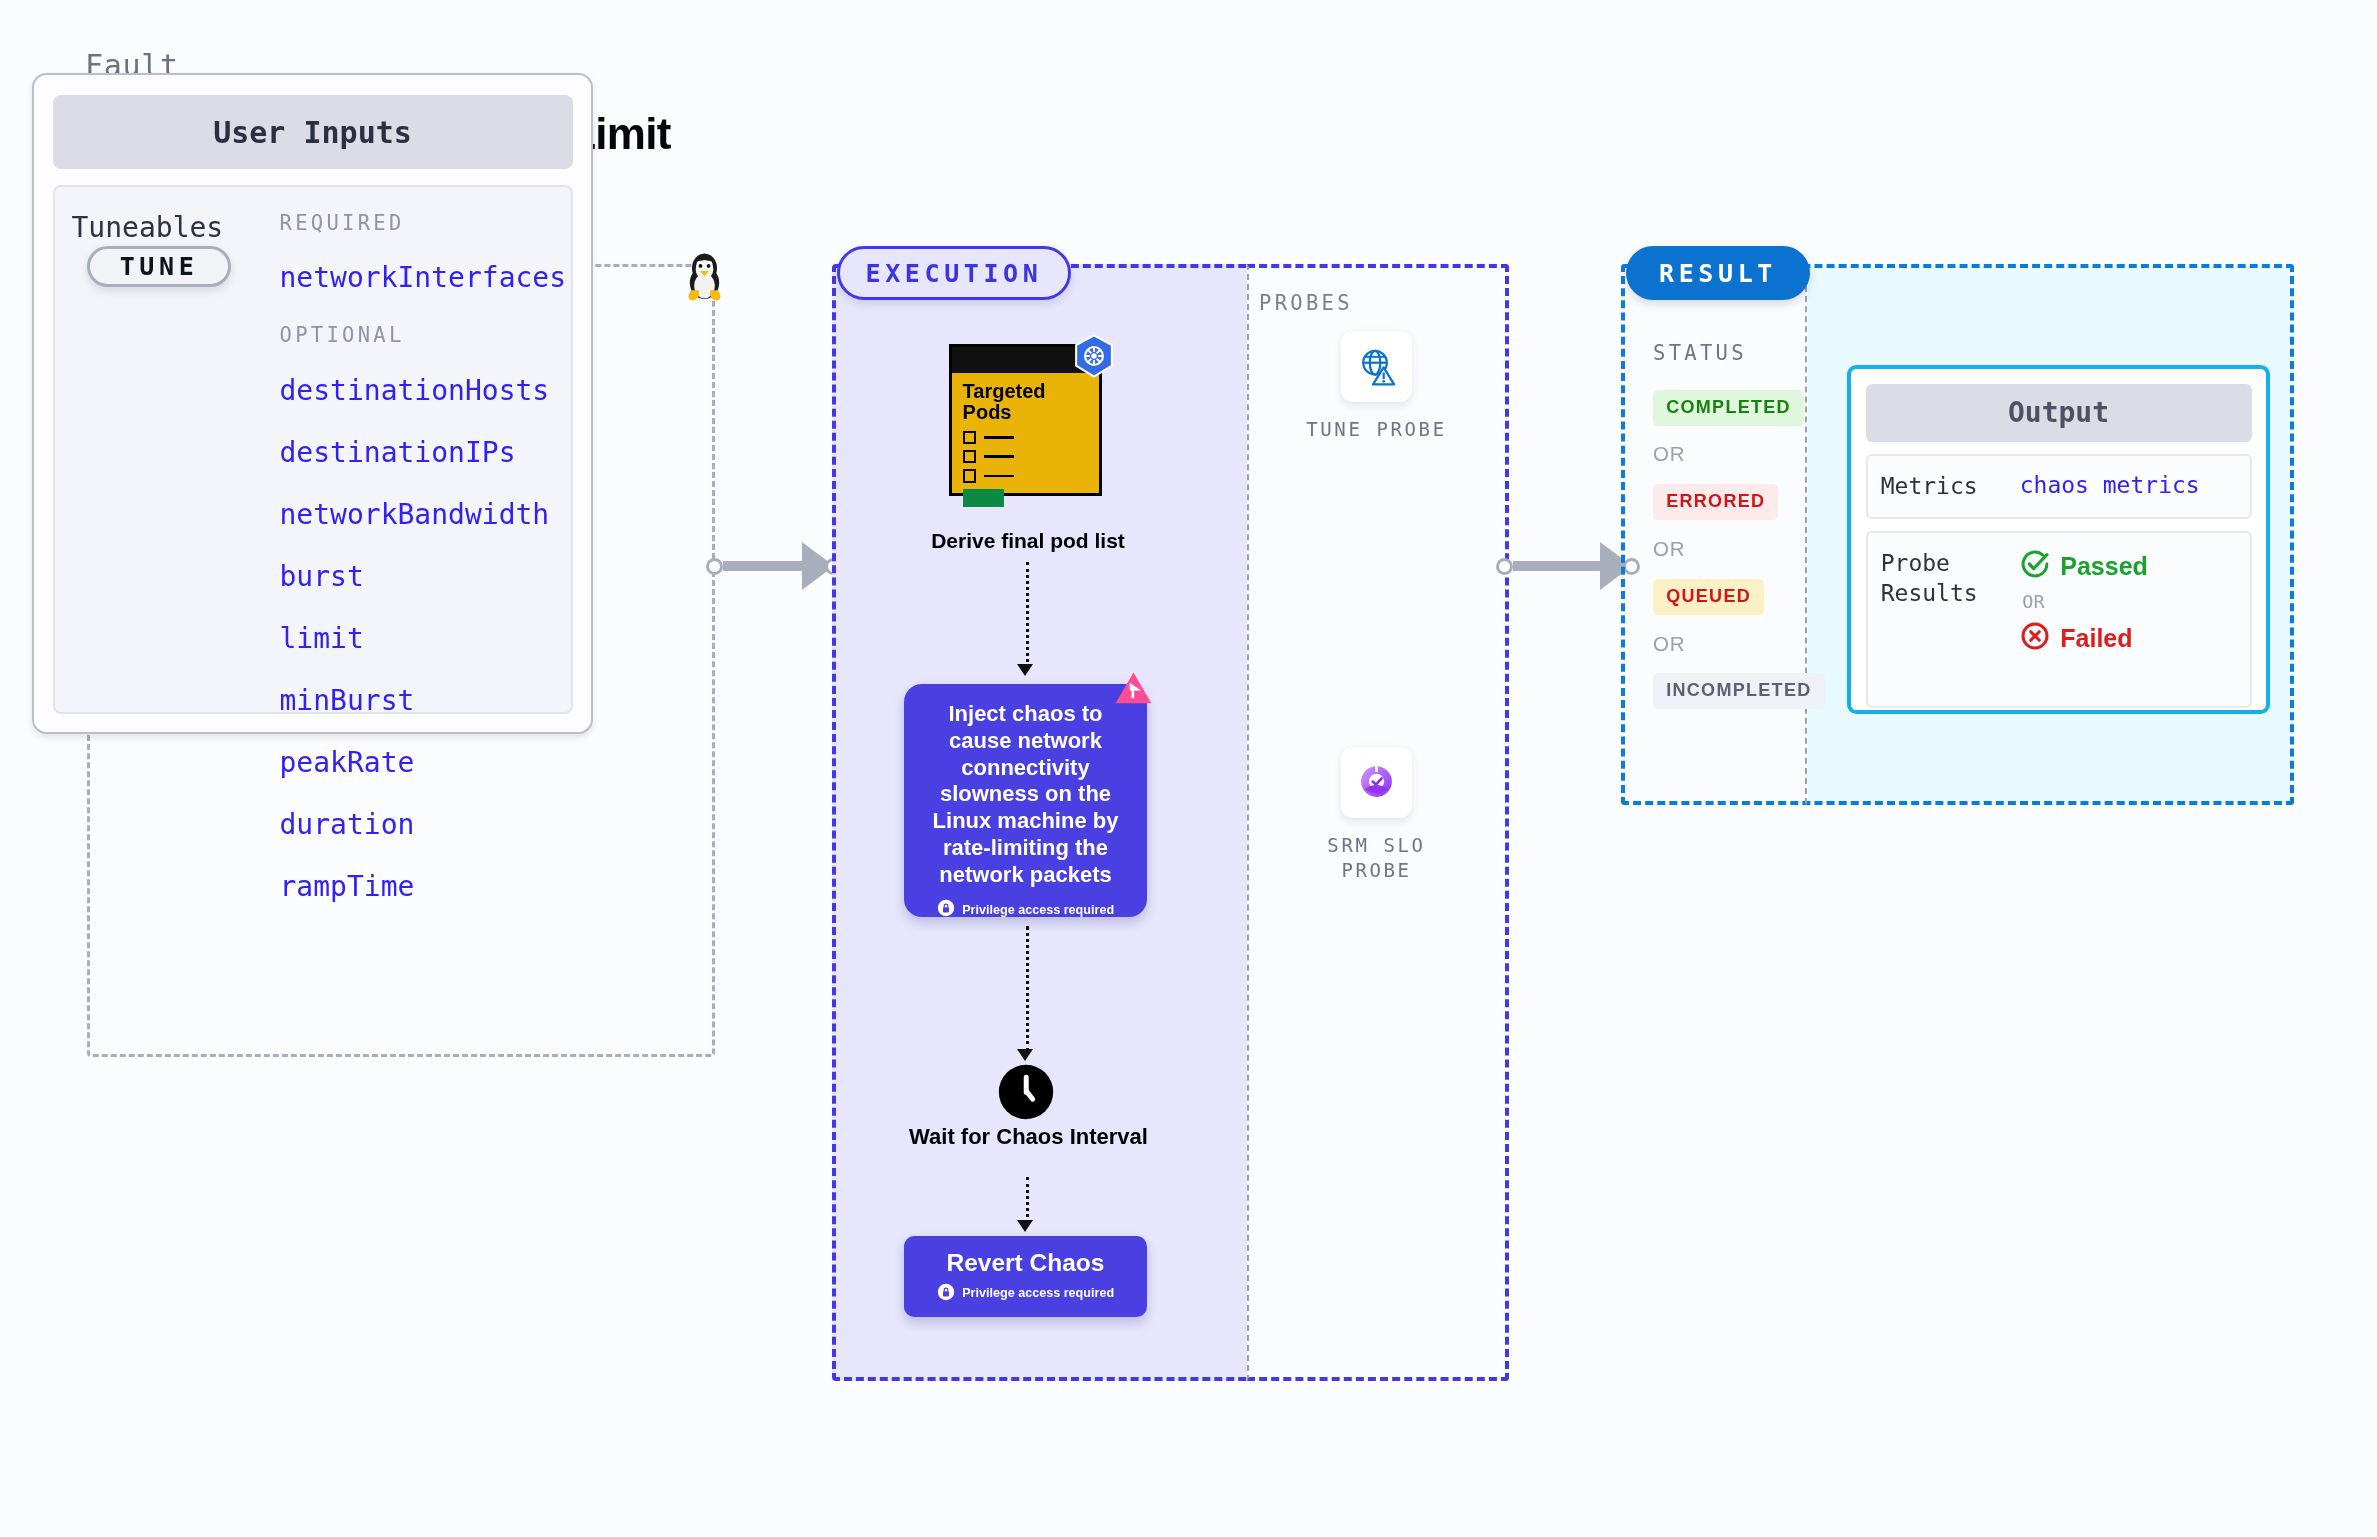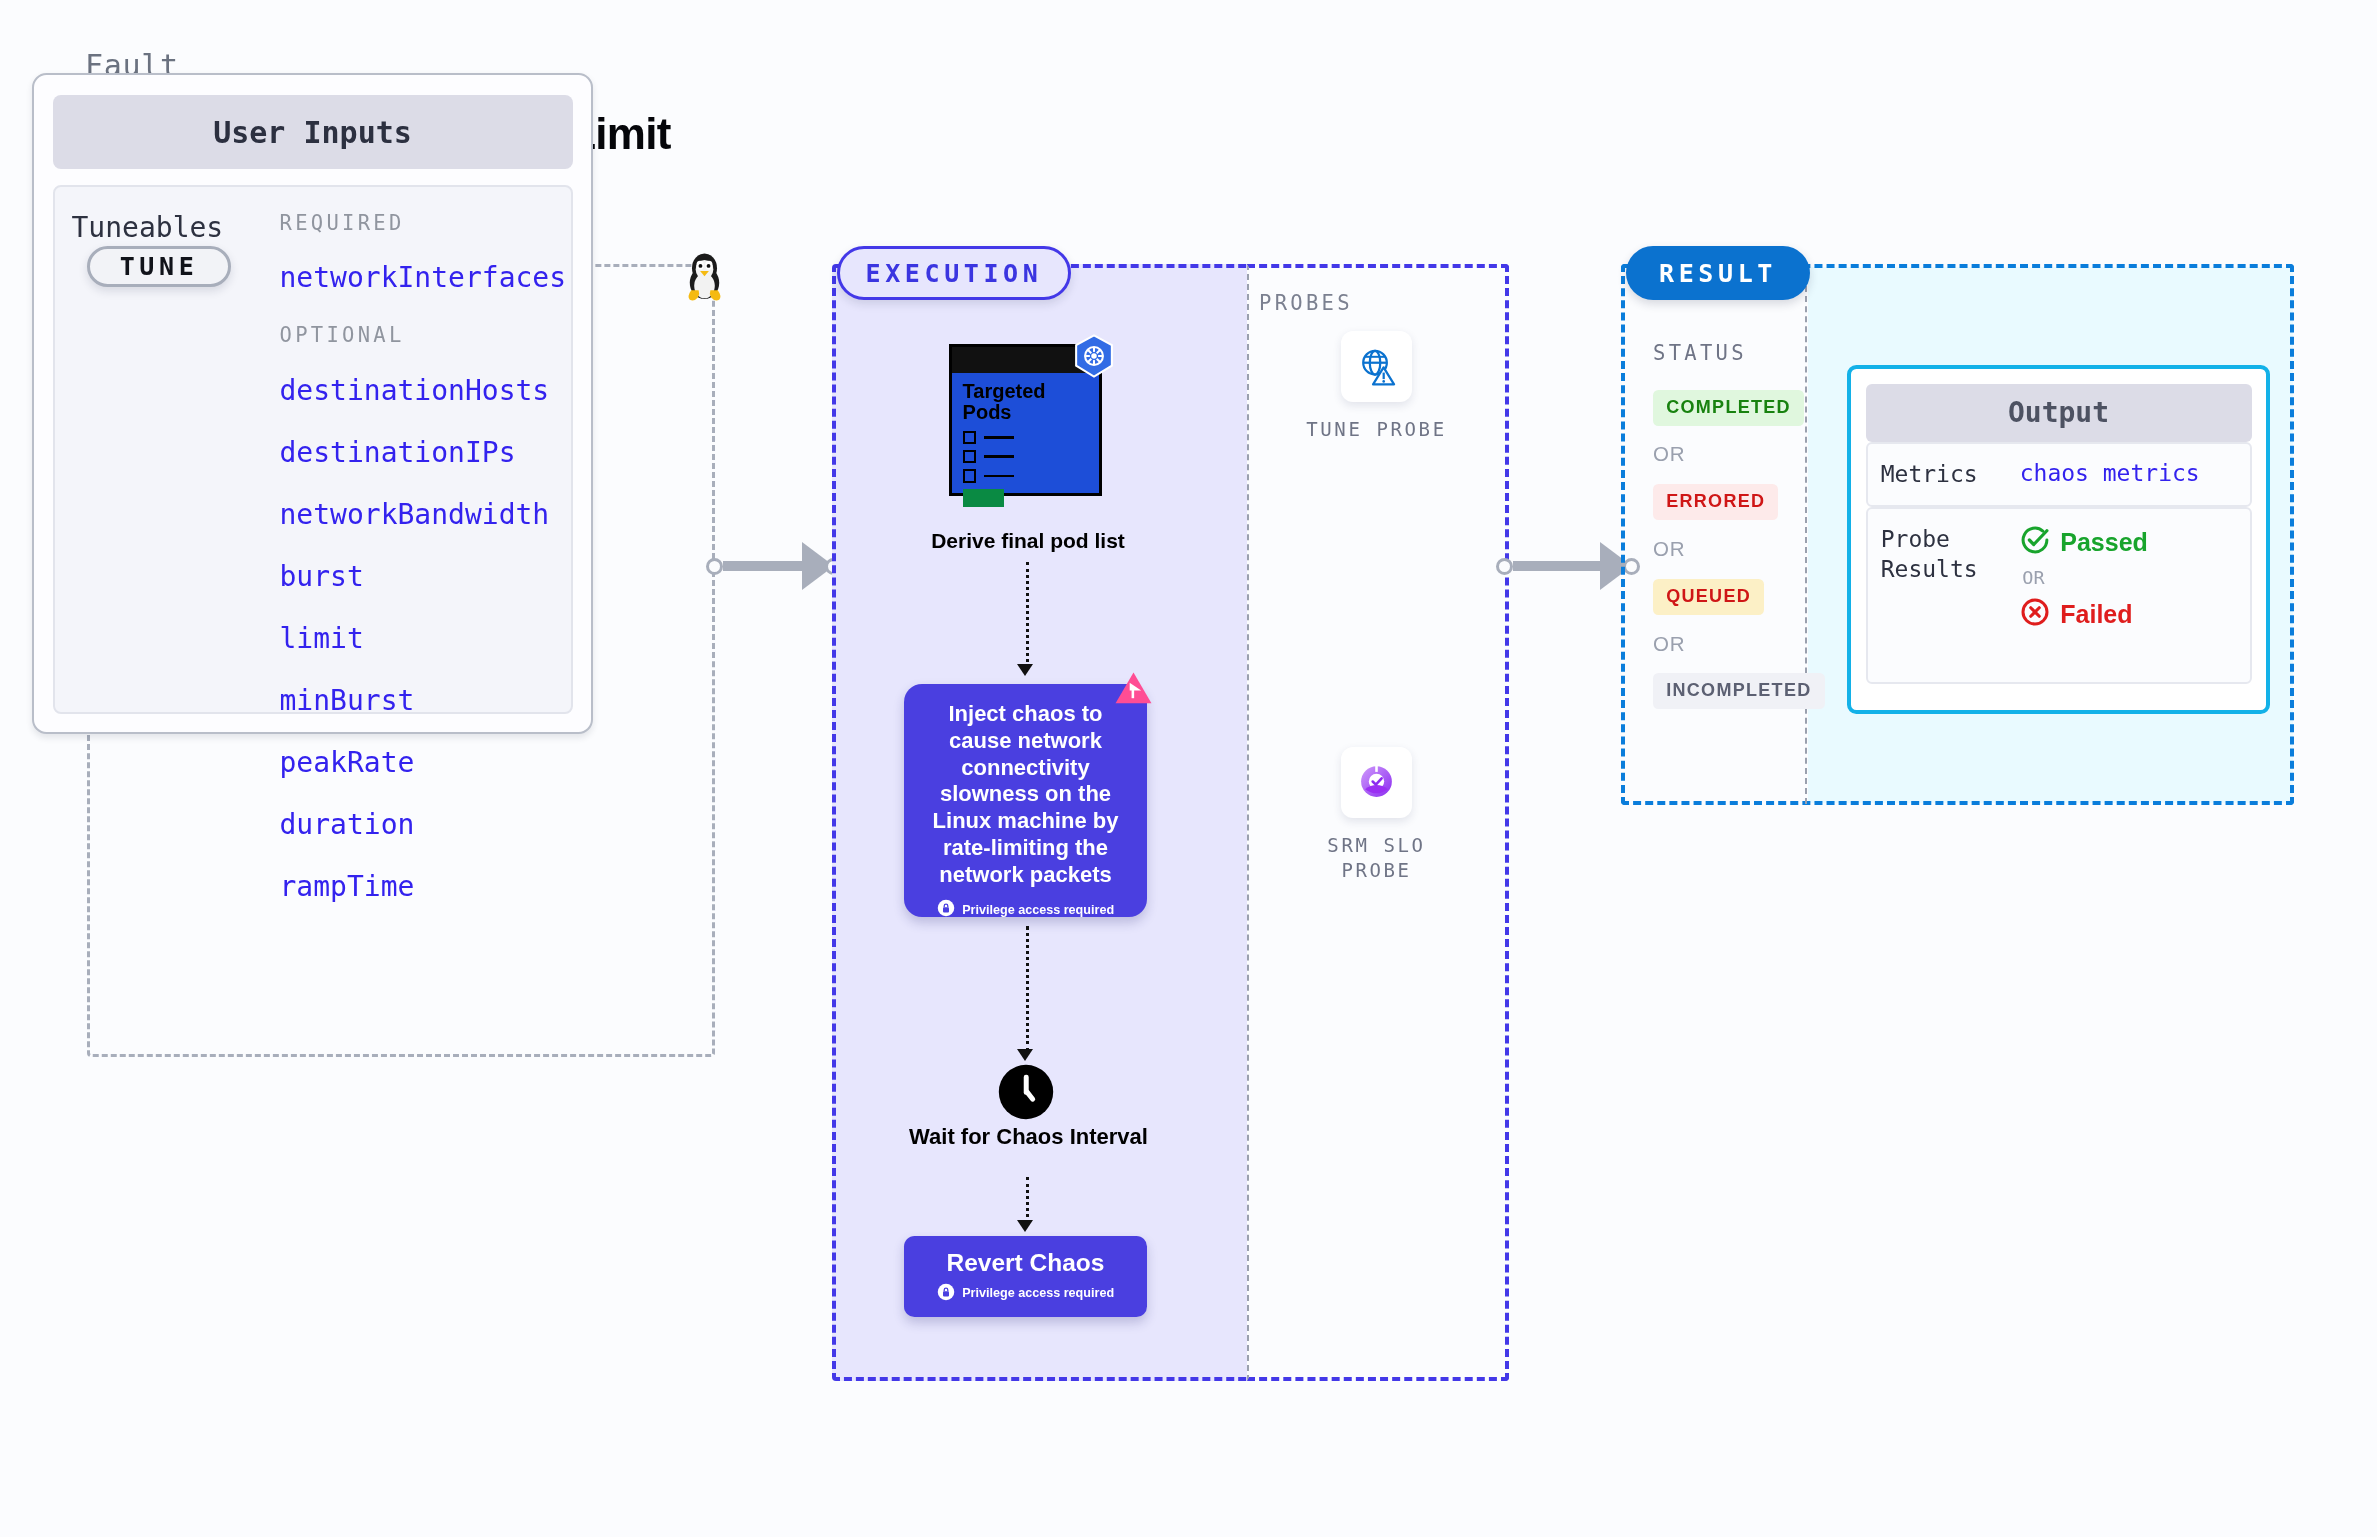--- a/index.html
+++ b/index.html
@@ -119,21 +119,21 @@
   }
   .probes-title {
     position: absolute; left: 1259px; top: 291px;
     font-family: "DejaVu Sans Mono", monospace;
     font-size: 20.5px; letter-spacing: 3.3px; color: #7b8090;
   }
 
   
   .pods-wrap { position: absolute; left: 949px; top: 344px; width: 159px; }
   .pods-card {
-    width: 153px; height: 152px; background: #1d4ed8;
+    width: 153px; height: 152px; background: #eab308;
     border: 3.3px solid #000; position: relative;
   }
   .pods-bar { height: 26.4px; background: #111; }
   .pods-title {
     font-size: 20px; font-weight: 700; color: #000;
     line-height: 1.04; padding: 8px 0 0 10.6px;
   }
   .pods-rows { padding: 8px 0 0 10.6px; }
   .pods-row { display: flex; align-items: center; gap: 8px; margin-bottom: 6px; }
   .pods-box { width: 13.2px; height: 13.2px; border: 2px solid #000; }
@@ -241,21 +241,21 @@
     background: #fff; border: 4px solid #13b1e8; border-radius: 9.3px;
     padding: 14.5px;
   }
   .out-head {
     height: 58px; background: #dcdce7; border-radius: 6px;
     display: flex; align-items: center; justify-content: center;
     font-family: "DejaVu Sans Mono", monospace;
     font-size: 28px; font-weight: 700; color: #4d5262;
   }
   .out-row {
-    background: #fbfcfe;
+    margin-top: 12px; background: #fbfcfe;
     border: 2px solid #e6e8ef; border-radius: 6px;
     display: flex; padding: 16px 0 16px 13.2px;
   }
   .out-key {
     font-family: "DejaVu Sans Mono", monospace;
     font-size: 23px; color: #2d3140; width: 139px; flex: none; line-height: 1.3;
   }
   .out-val-link {
     font-family: "DejaVu Sans Mono", monospace;
     font-size: 23px; color: #3322ee;

